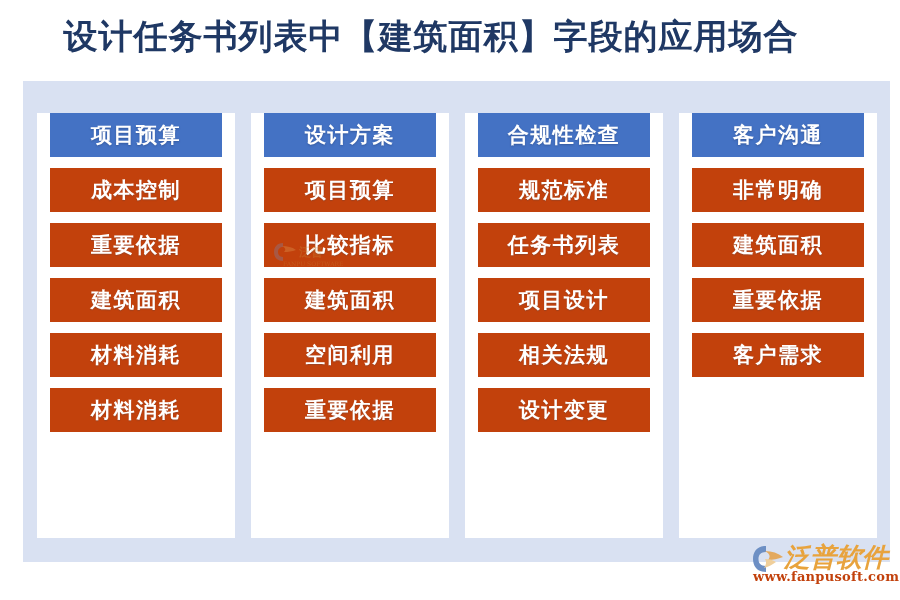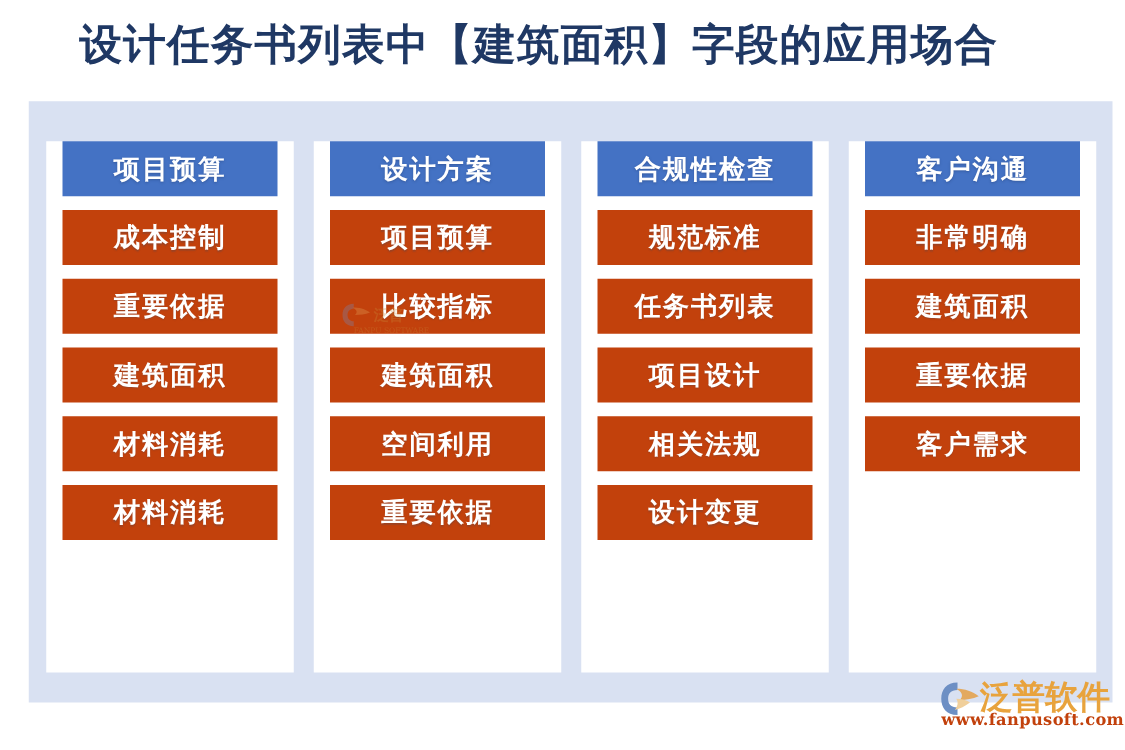--- a/index.html
+++ b/index.html
@@ -119,20 +119,21 @@
   #brand-name {
     position: absolute;
     left: 32px;
     top: -3px;
     font-family: "DejaVu Serif", "Liberation Serif", serif;
     font-size: 26px;
     font-weight: 700;
     color: #e8a33d;
     letter-spacing: 0px;
     white-space: nowrap;
+    font-style: italic;
   }
   #brand-url {
     position: absolute;
     left: 1px;
     top: 26px;
     font-family: "DejaVu Serif", "Liberation Serif", serif;
     font-size: 13px;
     font-weight: 700;
     color: #c2410c;
     letter-spacing: 0.3px;

